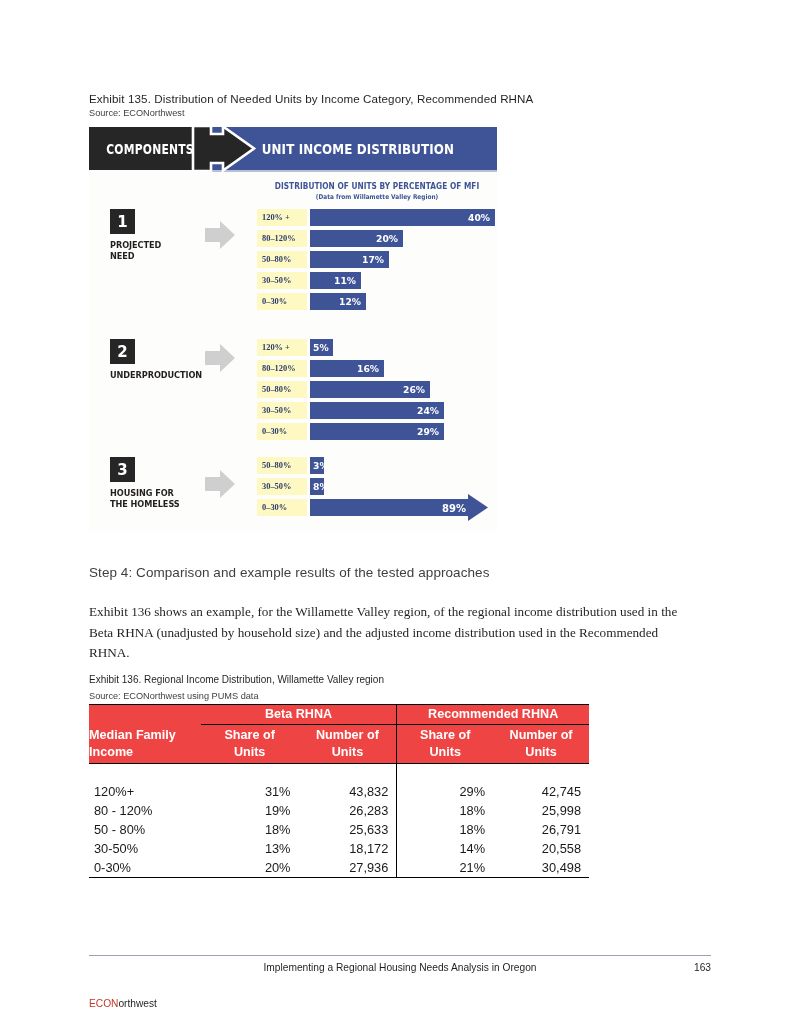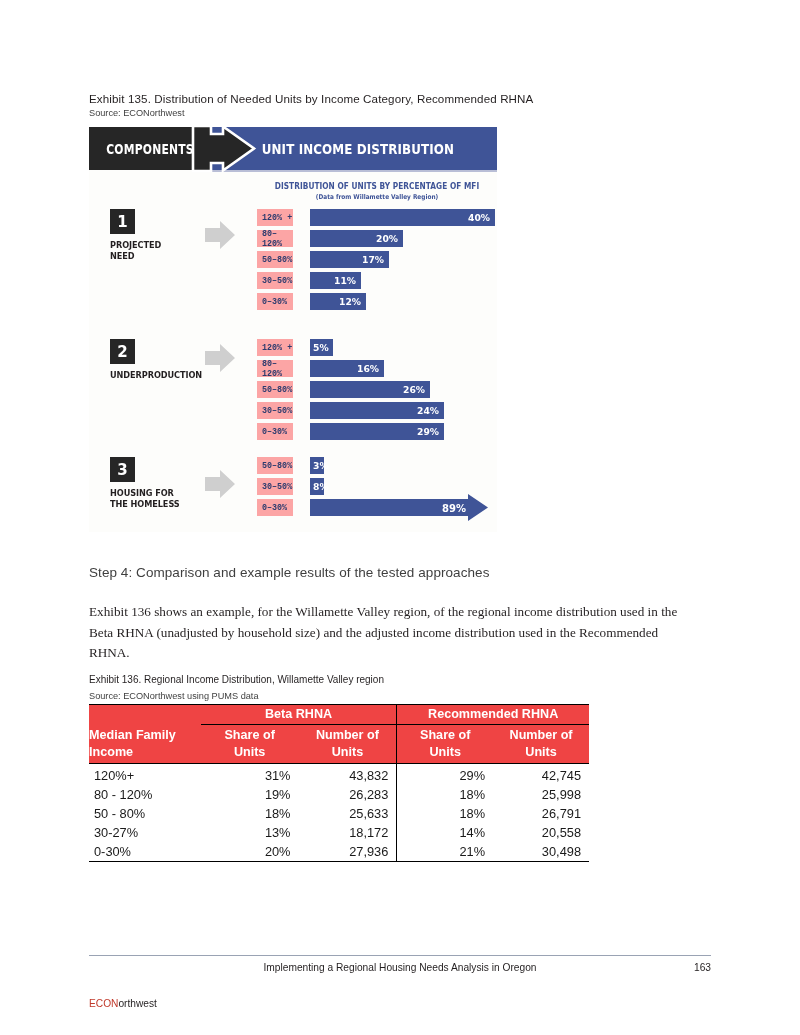--- a/index.html
+++ b/index.html
@@ -105,22 +105,22 @@
     font-weight: bold; font-size: 9.3px; line-height: 11px;
     color: #231f20; letter-spacing: -.01em;
     transform: scaleX(.88); transform-origin: left center;
     white-space: pre-line;
   }
   .ig-garrow { position: absolute; width: 34px; height: 34px; }
 
   .bar-row { position: absolute; height: 17px; }
   .bar-label {
     position: absolute; left: 0; top: 0;
-    width: 36px; height: 17px; background: #fca5a5;
-    color: #2c3b6e; font-family: Liberation Mono, monospace;
+    width: 50px; height: 17px; background: #fef9c3;
+    color: #2c3b6e; font-family: Liberation Serif, serif;
     font-weight: bold; font-size: 8.4px;
     display: flex; align-items: center;
     padding-left: 5px; box-sizing: border-box;
     transform-origin: left center;
   }
   .bar-fill {
     position: absolute; left: 53px; top: 0; height: 17px;
     background: #3f5497;
     display: flex; align-items: center; justify-content: flex-end;
     color: #fff; font-family: "DejaVu Sans", sans-serif;
@@ -172,21 +172,21 @@
   .th-sub { height: 38px; vertical-align: middle; padding-bottom: 2px; margin-left: 11px; }
   .th-sub-left { text-align: left; padding-left: 5px; }
   .tbl-top { border-top: 1.8px solid #000; }
   .tbl-bot { border-bottom: 1.8px solid #000; }
   .vdiv { border-left: 1.6px solid #000; }
   .t136 td.data {
     font-size: 12.8px; color: #1a1a1a; height: 19px;
     text-align: right; padding-right: 8px;
   }
   .t136 td.data.lab { text-align: left; padding-left: 5px; padding-right: 0; }
-  .t136 tr.first-data td { padding-top: 2px; }
+  .t136 tr.first-data td { padding-top: 18px; }
 
   
   .footer-rule {
     position: absolute; left: 89px; top: 955px; width: 622px;
     border-top: 1px solid #9aa3b4;
   }
   .footer {
     position: absolute; left: 89px; top: 962px; width: 622px;
     height: 16px; font-size: 10.2px; color: #231f20;
   }
@@ -358,21 +358,21 @@
           <td class="data">25,998</td>
         </tr>
         <tr>
           <td class="data lab">50 - 80%</td>
           <td class="data">18%</td>
           <td class="data">25,633</td>
           <td class="data vdiv">18%</td>
           <td class="data">26,791</td>
         </tr>
         <tr>
-          <td class="data lab">30-27%</td>
+          <td class="data lab">30-50%</td>
           <td class="data">13%</td>
           <td class="data">18,172</td>
           <td class="data vdiv">14%</td>
           <td class="data">20,558</td>
         </tr>
         <tr>
           <td class="data lab tbl-bot">0-30%</td>
           <td class="data tbl-bot">20%</td>
           <td class="data tbl-bot">27,936</td>
           <td class="data vdiv tbl-bot">21%</td>

